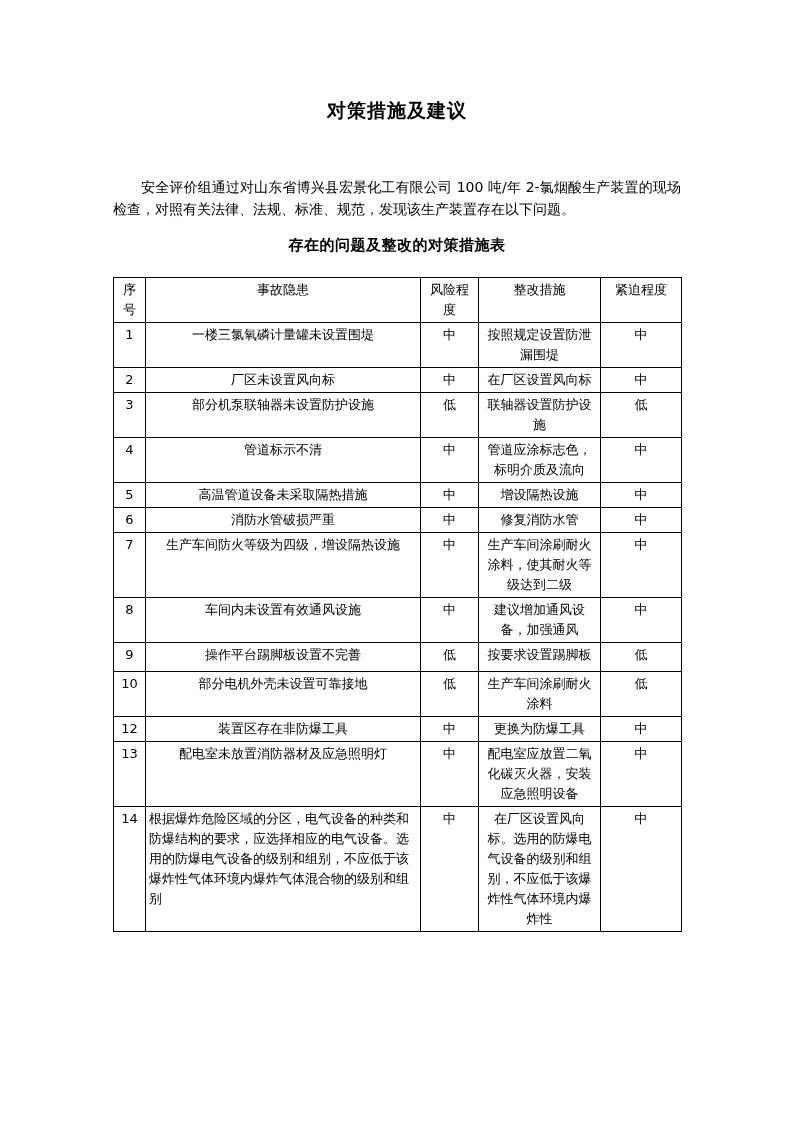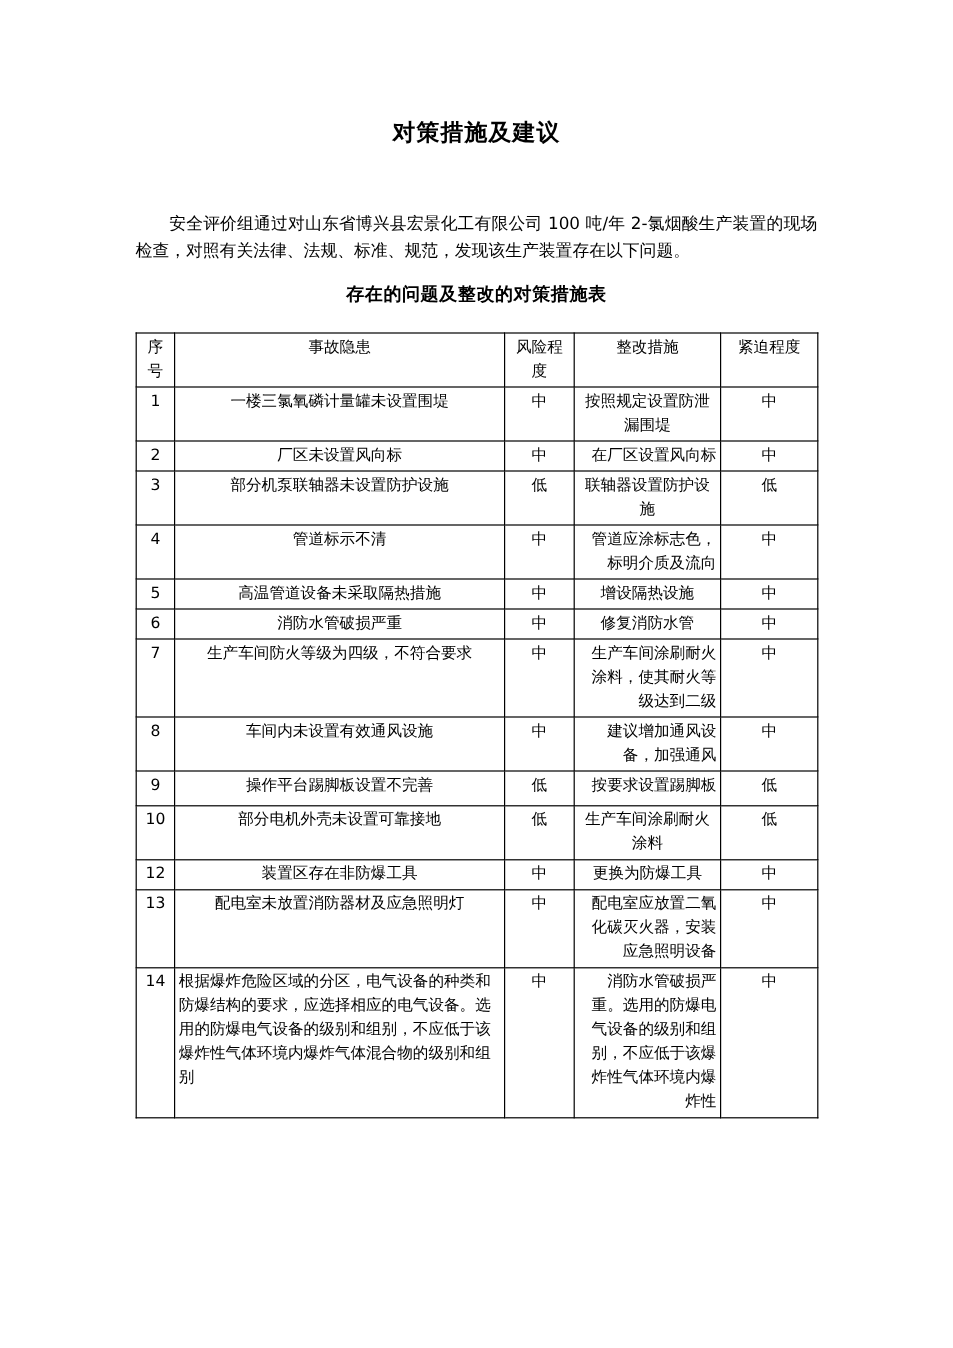--- a/index.html
+++ b/index.html
@@ -84,21 +84,21 @@
   col.c-hazard { width: 275px; }
   col.c-risk { width: 58px; }
   col.c-action { width: 122px; }
   col.c-urgency { width: 81px; }
 
   .c-idx-cell { text-align: center; }
   .hazard-cell { text-align: center; }
   .hazard-cell.long { text-align: left; }
   .risk-cell { text-align: center; }
   .action-cell { text-align: center; }
-  .action-cell.left { text-align: right; }
+  .action-cell.left { text-align: center; }
   .urgency-cell { text-align: center; }
 
   .vmid { vertical-align: middle; }
   .vtop { vertical-align: top; }
 
   .hdr-cell {
     text-align: center;
     vertical-align: top;
     line-height: 20px;
   }
@@ -170,21 +170,21 @@
         </tr>
         <tr>
           <td class="c-idx-cell vtop">6</td>
           <td class="hazard-cell vtop">消防水管破损严重</td>
           <td class="risk-cell vtop">中</td>
           <td class="action-cell vtop">修复消防水管</td>
           <td class="urgency-cell vtop">中</td>
         </tr>
         <tr>
           <td class="c-idx-cell vtop">7</td>
-          <td class="hazard-cell vtop" style="padding-bottom:4px;">生产车间防火等级为四级，不符合要求</td>
+          <td class="hazard-cell vtop" style="padding-bottom:4px;">生产车间防火等级为四级，增设隔热设施</td>
           <td class="risk-cell vtop">中</td>
           <td class="action-cell left vtop">生产车间涂刷耐火涂料，使其耐火等级达到二级</td>
           <td class="urgency-cell vmid">中</td>
         </tr>
         <tr>
           <td class="c-idx-cell vtop">8</td>
           <td class="hazard-cell vtop">车间内未设置有效通风设施</td>
           <td class="risk-cell vtop">中</td>
           <td class="action-cell left vtop">建议增加通风设备，加强通风</td>
           <td class="urgency-cell vtop">中</td>
@@ -214,19 +214,19 @@
           <td class="c-idx-cell vtop">13</td>
           <td class="hazard-cell vtop" style="padding-bottom:8px;">配电室未放置消防器材及应急照明灯</td>
           <td class="risk-cell vmid">中</td>
           <td class="action-cell left vtop">配电室应放置二氧化碳灭火器，安装应急照明设备</td>
           <td class="urgency-cell vtop">中</td>
         </tr>
         <tr>
           <td class="c-idx-cell vtop">14</td>
           <td class="hazard-cell long vtop" style="padding-bottom:16px;">根据爆炸危险区域的分区，电气设备的种类和防爆结构的要求，应选择相应的电气设备。选用的防爆电气设备的级别和组别，不应低于该爆炸性气体环境内爆炸气体混合物的级别和组别</td>
           <td class="risk-cell vtop">中</td>
-          <td class="action-cell left vtop">消防水管破损严重。选用的防爆电气设备的级别和组别，不应低于该爆炸性气体环境内爆炸性</td>
+          <td class="action-cell left vtop">在厂区设置风向标。选用的防爆电气设备的级别和组别，不应低于该爆炸性气体环境内爆炸性</td>
           <td class="urgency-cell vmid">中</td>
         </tr>
       </tbody>
   </table>
 
 </div>
 
 </body></html>

